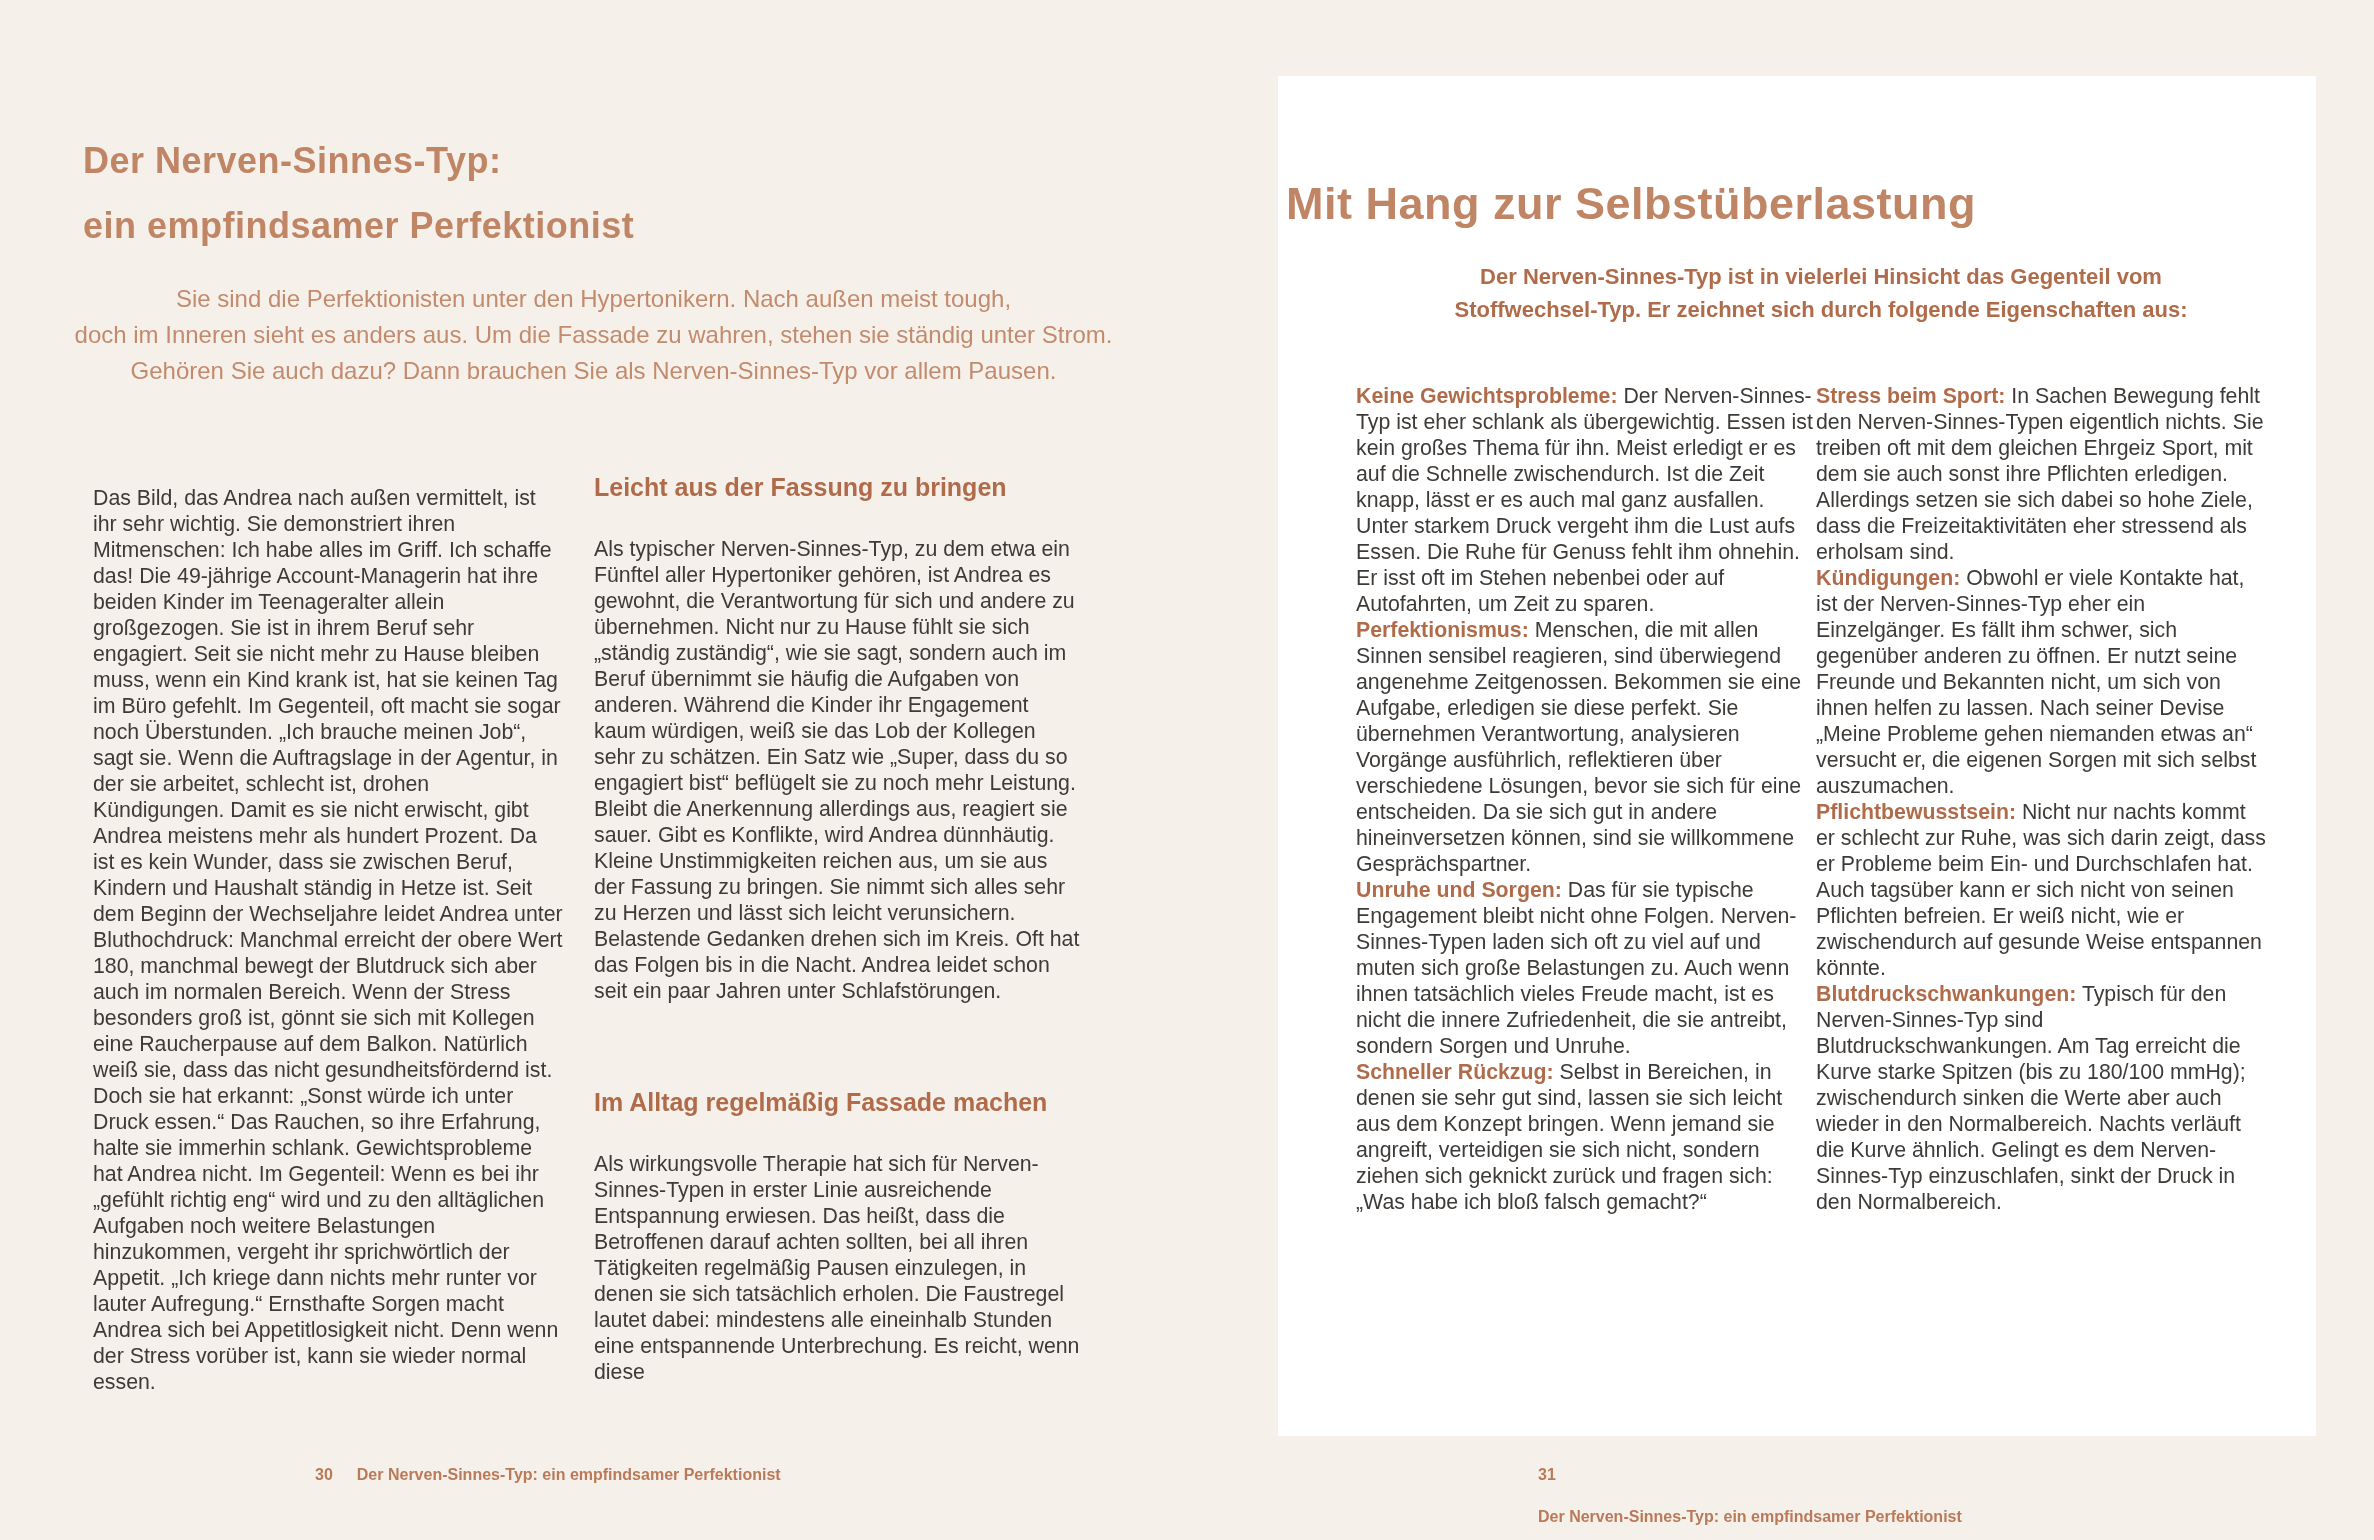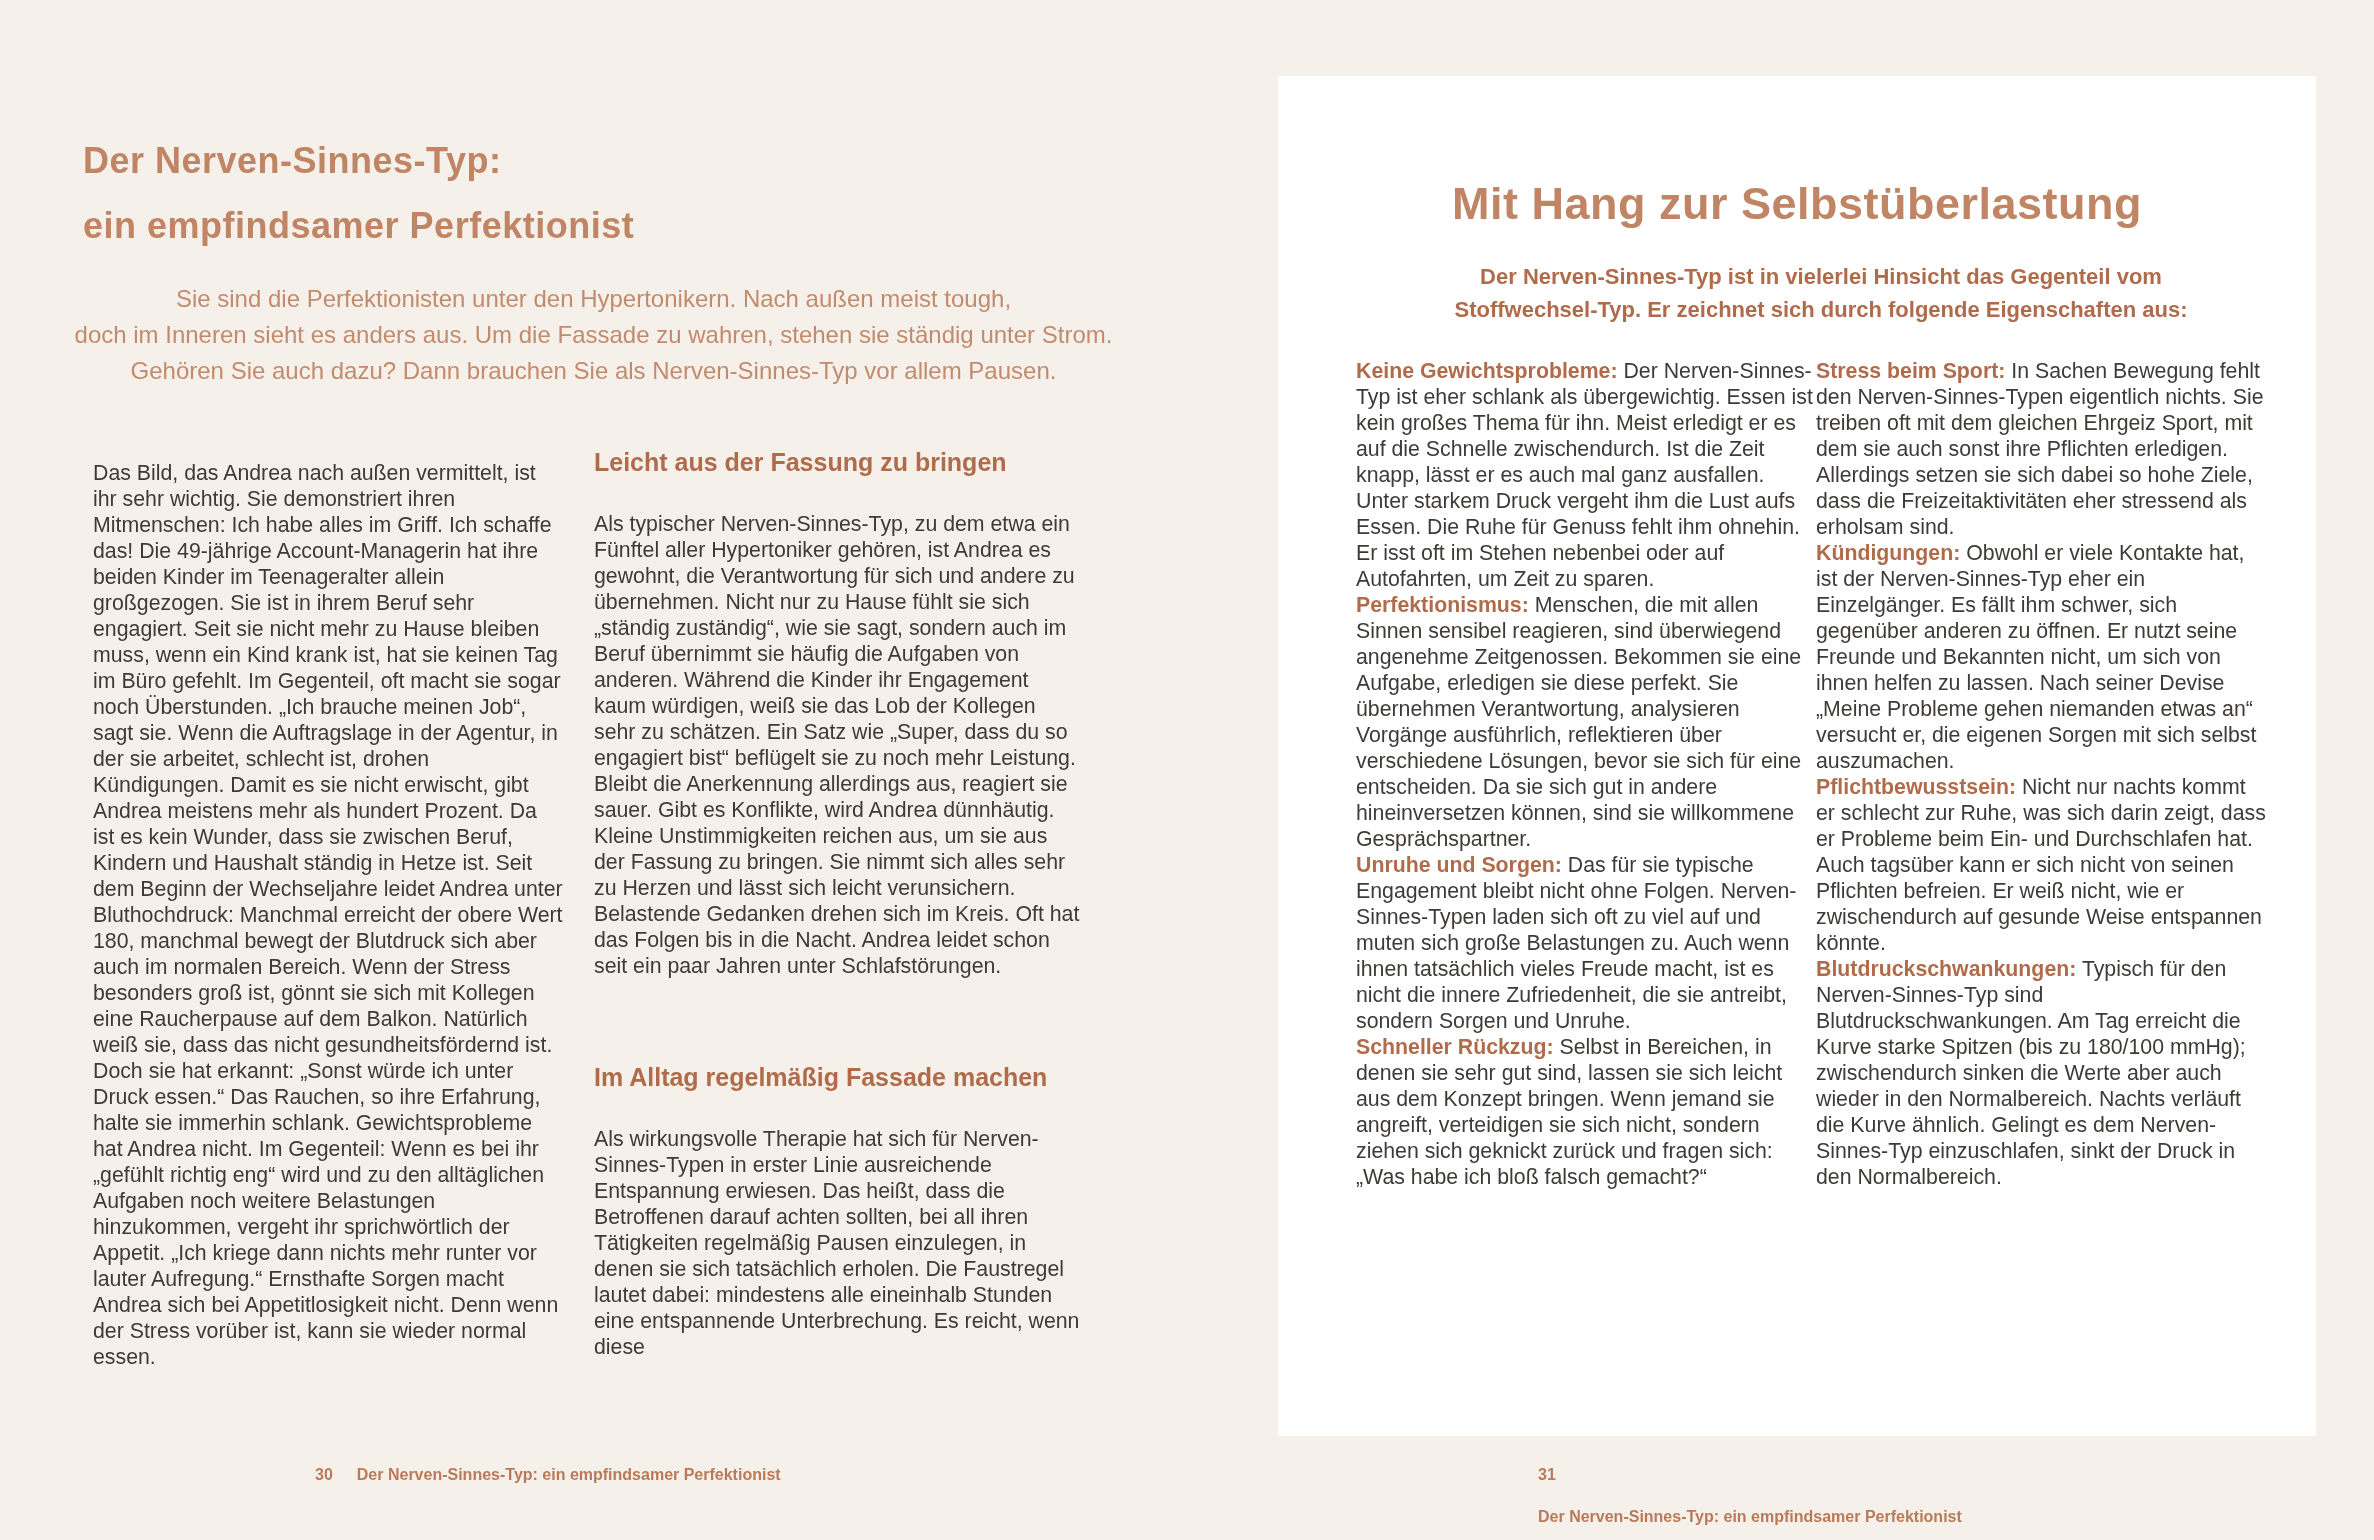--- a/index.html
+++ b/index.html
@@ -27,37 +27,37 @@
     font-size:36px;font-weight:700;
     line-height:65px;color:var(--title);letter-spacing:0.5px;
   }
   .l-title span{display:block;}
   .l-intro{
     position:absolute;left:65px;top:281px;width:1057px;
     text-align:center;font-size:24px;line-height:36px;
     color:var(--intro);
   }
   .l-intro span{display:block;}
-  .col{font-size:21.3px;line-height:26px;}
+  .col{font-size:21.3px;line-height:26px;margin-top:25px;}
   .col p{margin:0;}
   .l-col1{position:absolute;left:93px;top:460px;width:471px;}
   .l-col2{position:absolute;left:594px;top:446px;width:486px;}
   .subhead{
     font-size:25px;font-weight:700;color:var(--accent);
     line-height:32px;margin:0 0 33px 0;
   }
   .subhead2{margin-top:82px;}
   
   .card{
     position:absolute;left:1278px;top:76px;width:1038px;height:1360px;
     background:var(--card);
   }
   .r-title{
-    position:absolute;left:0;top:102px;width:100%;
-    text-align:center;font-size:45px;font-weight:700;
+    position:absolute;left:8px;top:102px;width:100%;
+    font-size:45px;font-weight:700;
     color:var(--title);letter-spacing:0.5px;
   }
   .r-subtitle{
     position:absolute;left:0;top:184px;width:100%;
     text-align:center;font-size:22px;font-weight:700;
     line-height:33px;color:var(--accent);
   }
   .r-subtitle span{display:block;padding-left:48px;}
   .r-col1{position:absolute;left:78px;top:282px;width:460px;}
   .r-col2{position:absolute;left:538px;top:282px;width:451px;}

